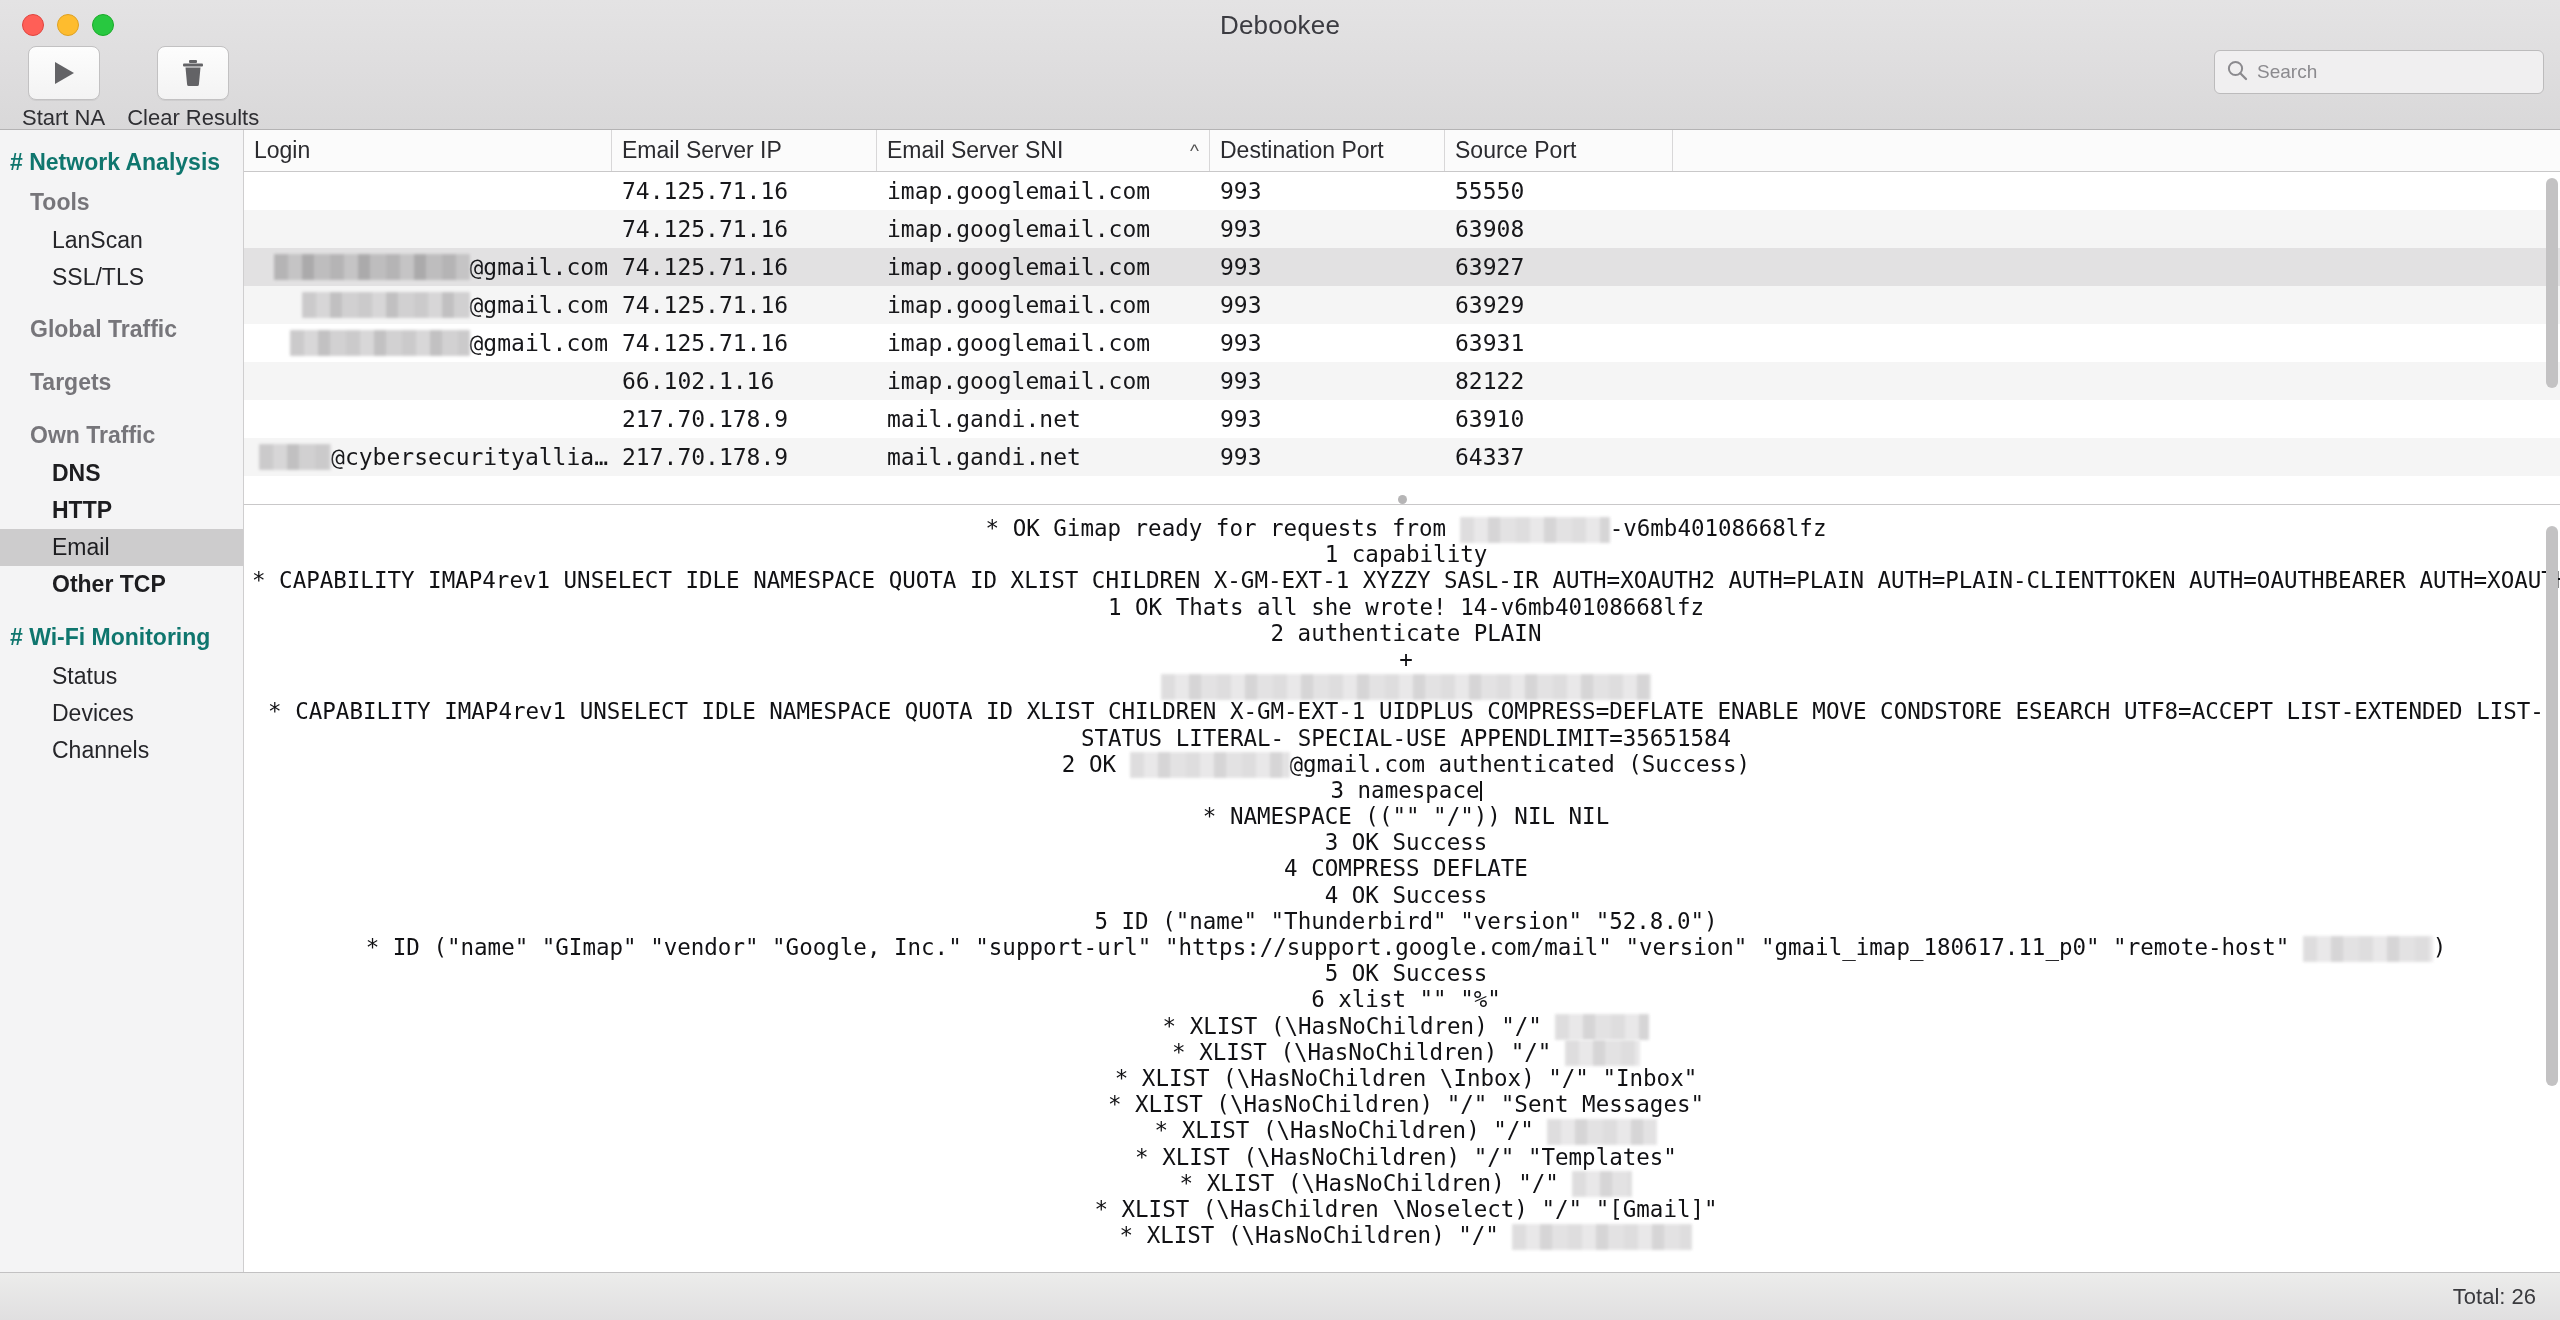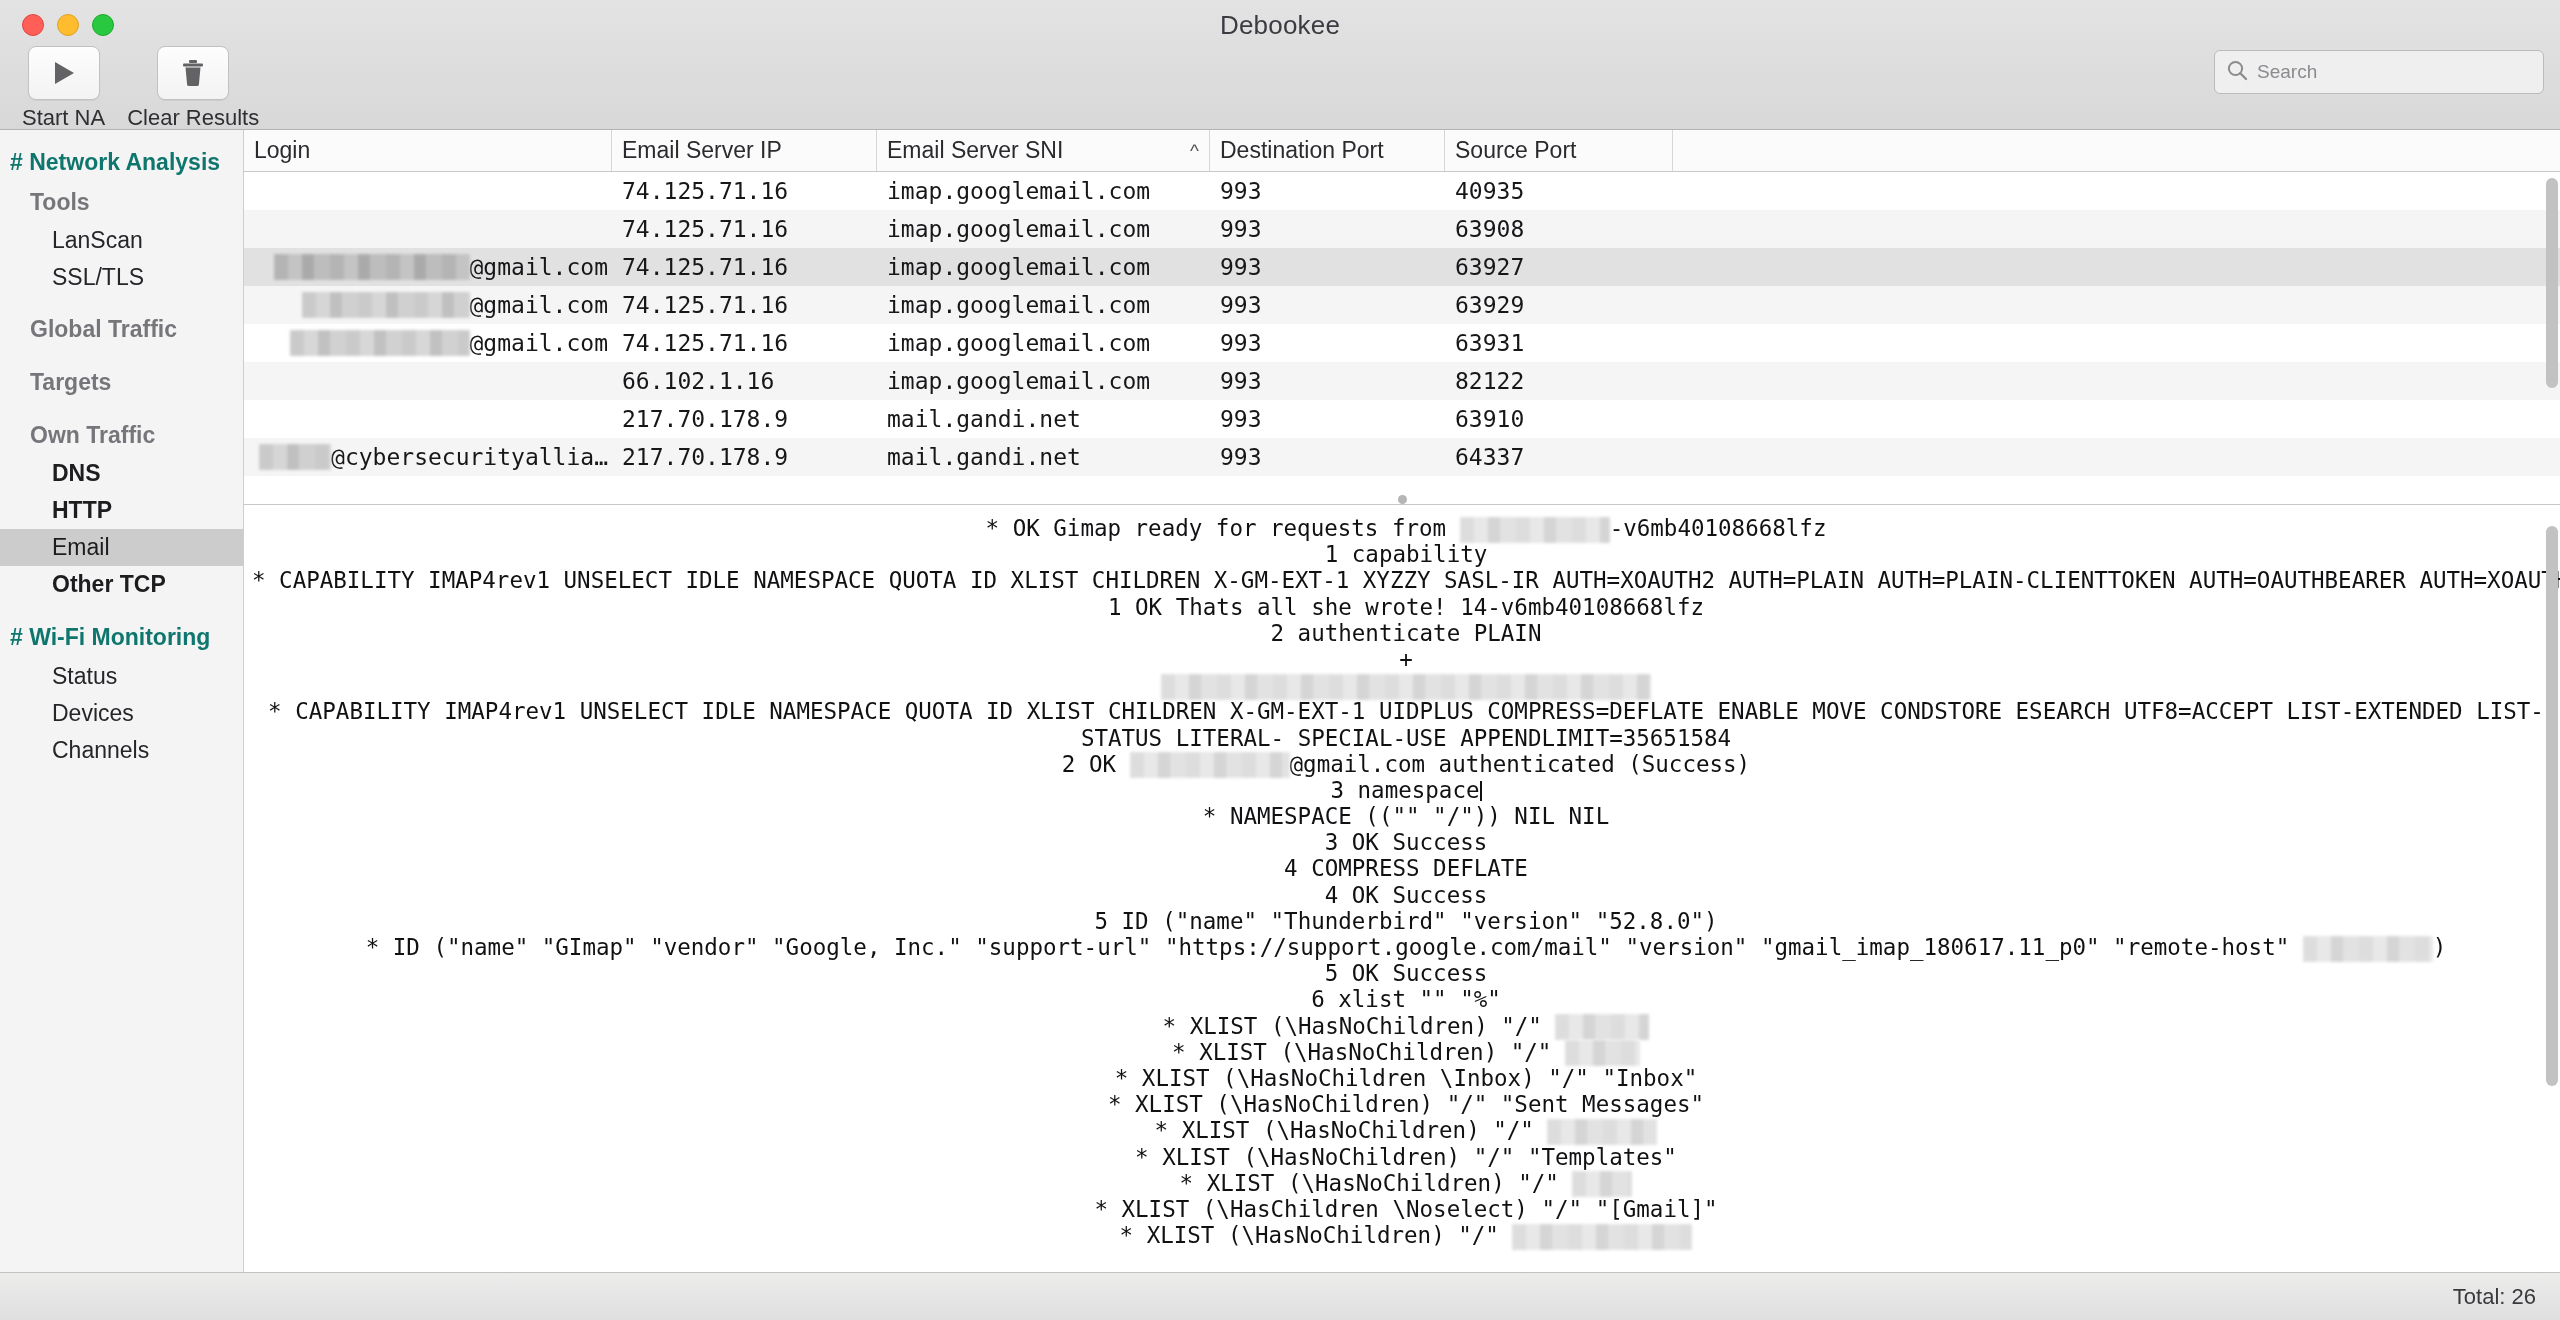--- a/index.html
+++ b/index.html
@@ -261,21 +261,21 @@
             <div class="th col-rest"></div>
           </div>
         <div class="tbody" id="tbody">
             <div class="trow">
               <div class="td login col-login">
                 <span></span>
               </div>
               <div class="td col-ip">74.125.71.16</div>
               <div class="td col-sni">imap.googlemail.com</div>
               <div class="td col-dport">993</div>
-              <div class="td col-sport">40935</div>
+              <div class="td col-sport">55550</div>
               <div class="td col-rest"></div>
             </div>
             <div class="trow alt">
               <div class="td login col-login">
                 <span></span>
               </div>
               <div class="td col-ip">74.125.71.16</div>
               <div class="td col-sni">imap.googlemail.com</div>
               <div class="td col-dport">993</div>
               <div class="td col-sport">63908</div>

